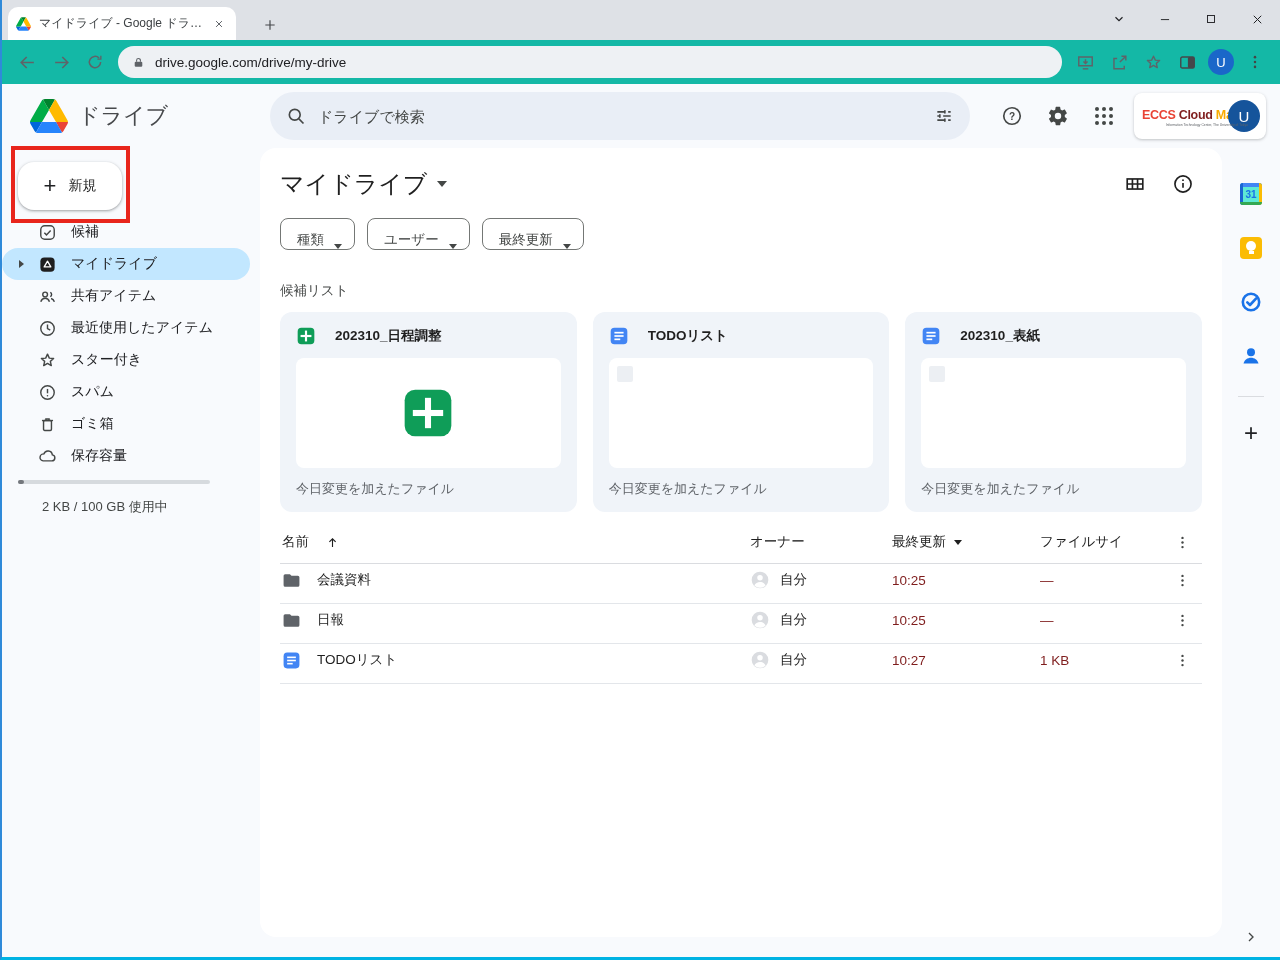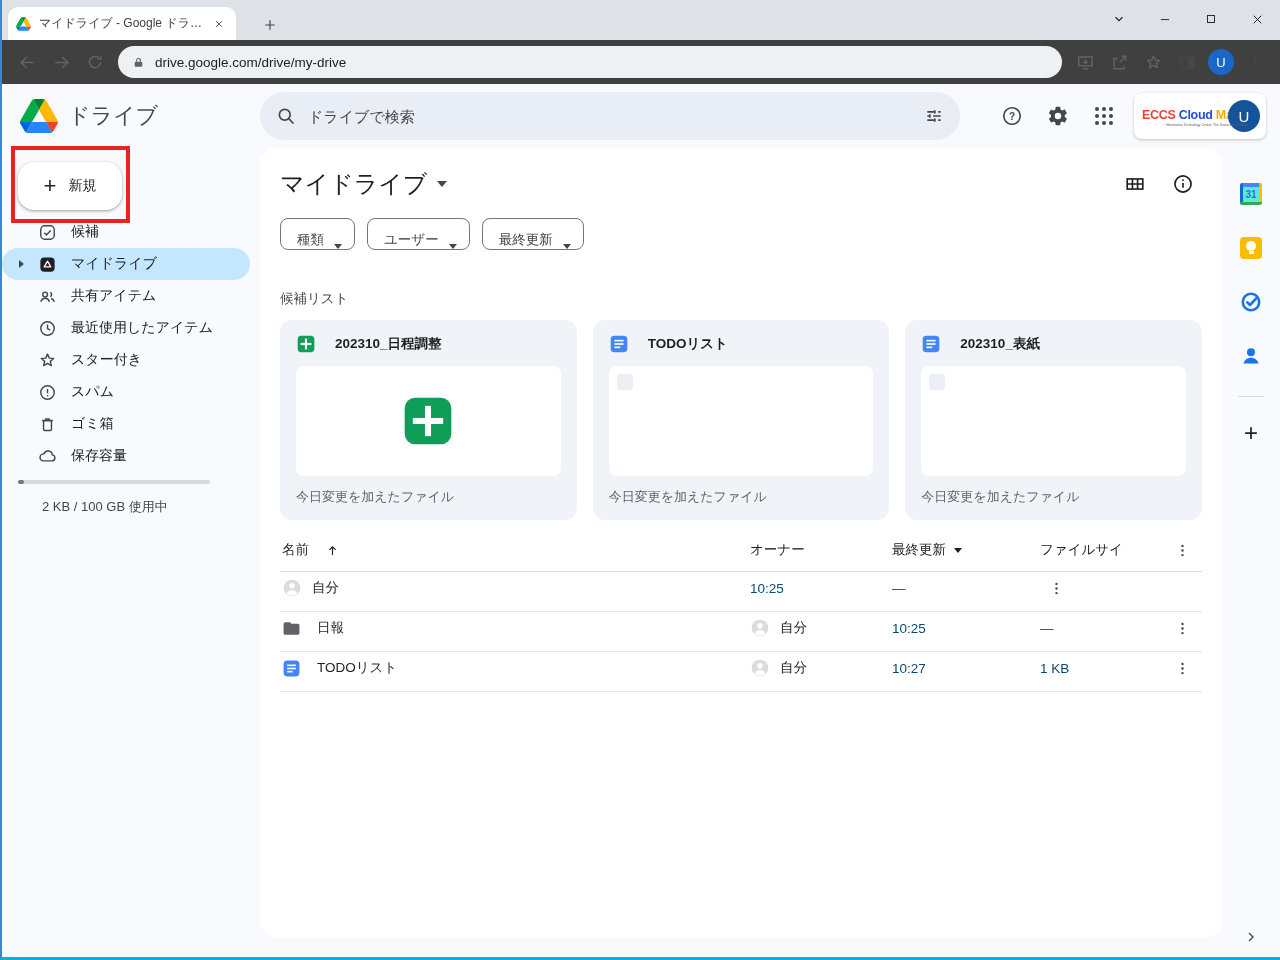--- a/index.html
+++ b/index.html
@@ -15,30 +15,30 @@
   .tabstrip{height:40px;background:#dee1e6;position:relative;flex:none;}
   .tab{position:absolute;left:6px;top:7px;width:228px;height:33px;background:#fff;
     border-radius:10px 10px 0 0;display:flex;align-items:center;padding:0 8px;gap:8px;}
   .tab-title{flex:1;font-size:12px;color:#3c4043;white-space:nowrap;overflow:hidden;text-overflow:ellipsis;}
   .icon-btn{display:flex;align-items:center;justify-content:center;cursor:default;}
   .tab-close{width:18px;height:18px;border-radius:50%;}
   .newtab{position:absolute;left:254px;top:11px;width:28px;height:28px;border-radius:50%;}
   .win-controls{position:absolute;right:0;top:0;height:38px;display:flex;align-items:center;}
   .win-controls .icon-btn{width:46px;height:34px;}
   
-  .toolbar{height:44px;background:#404040;display:flex;align-items:center;padding:0 8px;flex:none;}
+  .toolbar{height:44px;background:#14b8a6;display:flex;align-items:center;padding:0 8px;flex:none;}
   .navbtn{width:34px;height:34px;border-radius:50%;}
   .urlbar{flex:1;height:32px;background:#eef1f4;border-radius:16px;margin:0 6px;display:flex;
     align-items:center;padding:0 14px;gap:10px;min-width:0;}
   .url-text{font-size:13.5px;color:#202124;white-space:nowrap;}
   .chrome-avatar{width:26px;height:26px;border-radius:50%;background:var(--browser-avatar);color:#fff;
     font-size:13px;display:flex;align-items:center;justify-content:center;margin:0 4px;}
   
   .app{flex:1;background:#f8fafd;display:flex;flex-direction:column;min-height:0;position:relative;}
-  .appbar{height:64px;display:flex;align-items:center;flex:none;}
+  .appbar{height:64px;display:flex;align-items:center;flex:none;padding-left:10px;}
   .brand{width:258px;display:flex;align-items:center;gap:10px;padding-left:18px;flex:none;}
   .brand-name{font-size:22px;color:#47494c;}
   .searchbar{width:700px;height:48px;border-radius:24px;background:#e9eef6;display:flex;align-items:center;
     padding:0 16px;gap:12px;flex:none;}
   .searchbar input{flex:1;border:0;background:transparent;outline:none;font-size:15px;color:var(--ink);
     font-family:inherit;}
   .searchbar input::placeholder{color:var(--ink2);opacity:1;}
   .appbar-right{margin-left:auto;display:flex;align-items:center;gap:6px;padding-right:14px;}
   .roundbtn{width:40px;height:40px;border-radius:50%;}
   .eccs-card{width:132px;height:46px;background:#fff;border-radius:8px;box-shadow:0 1px 3px rgba(60,64,67,.3);
@@ -70,39 +70,39 @@
   .main-panel{flex:1;background:#fff;border-radius:16px;margin-bottom:20px;padding:10px 20px 0;min-width:0;}
   .panel-head{display:flex;align-items:center;margin-top:8px;height:36px;}
   .page-title{font-size:24px;color:var(--ink);display:flex;align-items:center;gap:10px;}
   .tri-down{width:0;height:0;border-left:5px solid transparent;border-right:5px solid transparent;
     border-top:6px solid #444746;}
   .tri-down.sm{border-left-width:4px;border-right-width:4px;border-top-width:5px;}
   .head-icons{margin-left:auto;display:flex;align-items:center;gap:26px;padding-right:8px;}
   .chips{display:flex;gap:12px;margin-top:16px;}
   .chip{height:32px;border:1px solid #747775;border-radius:8px;display:flex;align-items:flex-end;
     gap:10px;padding:0 12px 0 16px;font-size:13.5px;color:var(--ink2);background:#fff;}
-  .section-label{margin-top:40px;font-size:13.5px;color:var(--ink2);}
+  .section-label{margin-top:32px;font-size:13.5px;color:var(--ink2);}
   .cards{margin-top:12px;display:grid;grid-template-columns:repeat(3,1fr);gap:16px;}
   .card{height:200px;border-radius:12px;background:#f0f4f9;padding:14px 16px;display:flex;flex-direction:column;}
   .card-head{display:flex;align-items:center;gap:19px;}
   .card-name{font-size:13.5px;font-weight:bold;color:var(--ink);white-space:nowrap;overflow:hidden;text-overflow:ellipsis;}
   .card-thumb{margin-top:12px;flex:1;background:#fff;border-radius:8px;position:relative;display:flex;
     align-items:center;justify-content:center;overflow:hidden;}
   .ghost-square{position:absolute;left:8px;top:8px;width:16px;height:16px;background:#eceff3;border-radius:2px;}
   .card-caption{margin-top:12px;font-size:13px;color:var(--ink3);}
   
   .filetable{margin-top:14px;}
   .t-head,.t-row{display:grid;grid-template-columns:1fr 142px 148px 126px 32px;align-items:center;padding:0 4px 12px 2px;}
   .t-head{height:38px;border-bottom:1px solid #dadce0;font-size:13.5px;color:var(--ink);}
   .t-head .col-name{display:flex;align-items:center;gap:16px;}
   .t-head .col-mod{display:flex;align-items:center;gap:8px;}
   .t-row{height:40px;border-bottom:1px solid #e3e6ea;font-size:13.5px;color:var(--ink);}
   .cell-name{display:flex;align-items:center;gap:16px;min-width:0;}
   .cell-owner{display:flex;align-items:center;gap:10px;color:var(--ink);}
-  .cell-mod,.cell-size{color:#0c4a6e;}
+  .cell-mod,.cell-size{color:#7f1d1d;}
   .kebab{width:32px;height:32px;border-radius:50%;display:flex;align-items:center;justify-content:center;}
   
   .rail{width:58px;flex:none;display:flex;flex-direction:column;align-items:center;padding-top:26px;position:relative;}
   .rail .icon-btn{width:40px;height:40px;margin-bottom:14px;border-radius:50%;}
   .rail-divider{width:26px;height:1px;background:#dadce0;margin:6px 0 16px;}
   .rail-plus{font-size:24px;color:#202124;font-weight:300;}
   .rail-collapse{position:absolute;bottom:12px;left:0;right:0;display:flex;justify-content:center;font-size:15px;color:#444746;}
   
   .cal-icon{width:22px;height:22px;position:relative;background:#5eead4;border-radius:3px;overflow:hidden;
     box-shadow:inset 0 0 0 1px rgba(0,0,0,.04);}
@@ -308,21 +308,21 @@
               <span></span>
               <span></span>
               <span></span>
               <span></span>
               <span></span>
               <span></span>
             </span>
         </span>
         <div class="eccs-card">
           <span class="eccs-text">
-            <span class="eccs-line"><span style="color:#e94335">ECCS</span> <span style="color:#1d4ed8">Cloud</span> <span style="color:#f9ab00">Mail</span></span>
+            <span class="eccs-line"><span style="color:#e94335">ECCS</span> <span style="color:#7f1d1d">Cloud</span> <span style="color:#f9ab00">Mail</span></span>
             <div class="eccs-sub">Information Technology Center, The University of Tokyo</div>
           </span>
           <span class="eccs-avatar">U</span>
         </div>
       </div>
     </div>
 
     <div class="app-body">
 
       <div class="sidenav">
@@ -517,20 +517,28 @@
             </span>
             <span>ファイルサイ</span>
             <span class="kebab">
               <svg width="17" height="17" viewBox="0 0 24 24">
                   <use href="#i-kebab"></use>
                 </svg>
             </span>
           </div>
 
           <div class="t-row">
+            <span class="cell-name">
+              <span class="icon-btn">
+                  <svg width="19" height="19" viewBox="0 0 24 24">
+                    <use href="#i-folder"></use>
+                  </svg>
+                </span>
+              <span>会議資料</span>
+            </span>
             <span class="cell-owner">
               <span class="icon-btn">
                   <svg width="20" height="20" viewBox="0 0 24 24">
                     <use href="#i-person"></use>
                   </svg>
                 </span>
               <span>自分</span>
             </span>
             <span class="cell-mod">10:25</span>
             <span class="cell-size">—</span>

